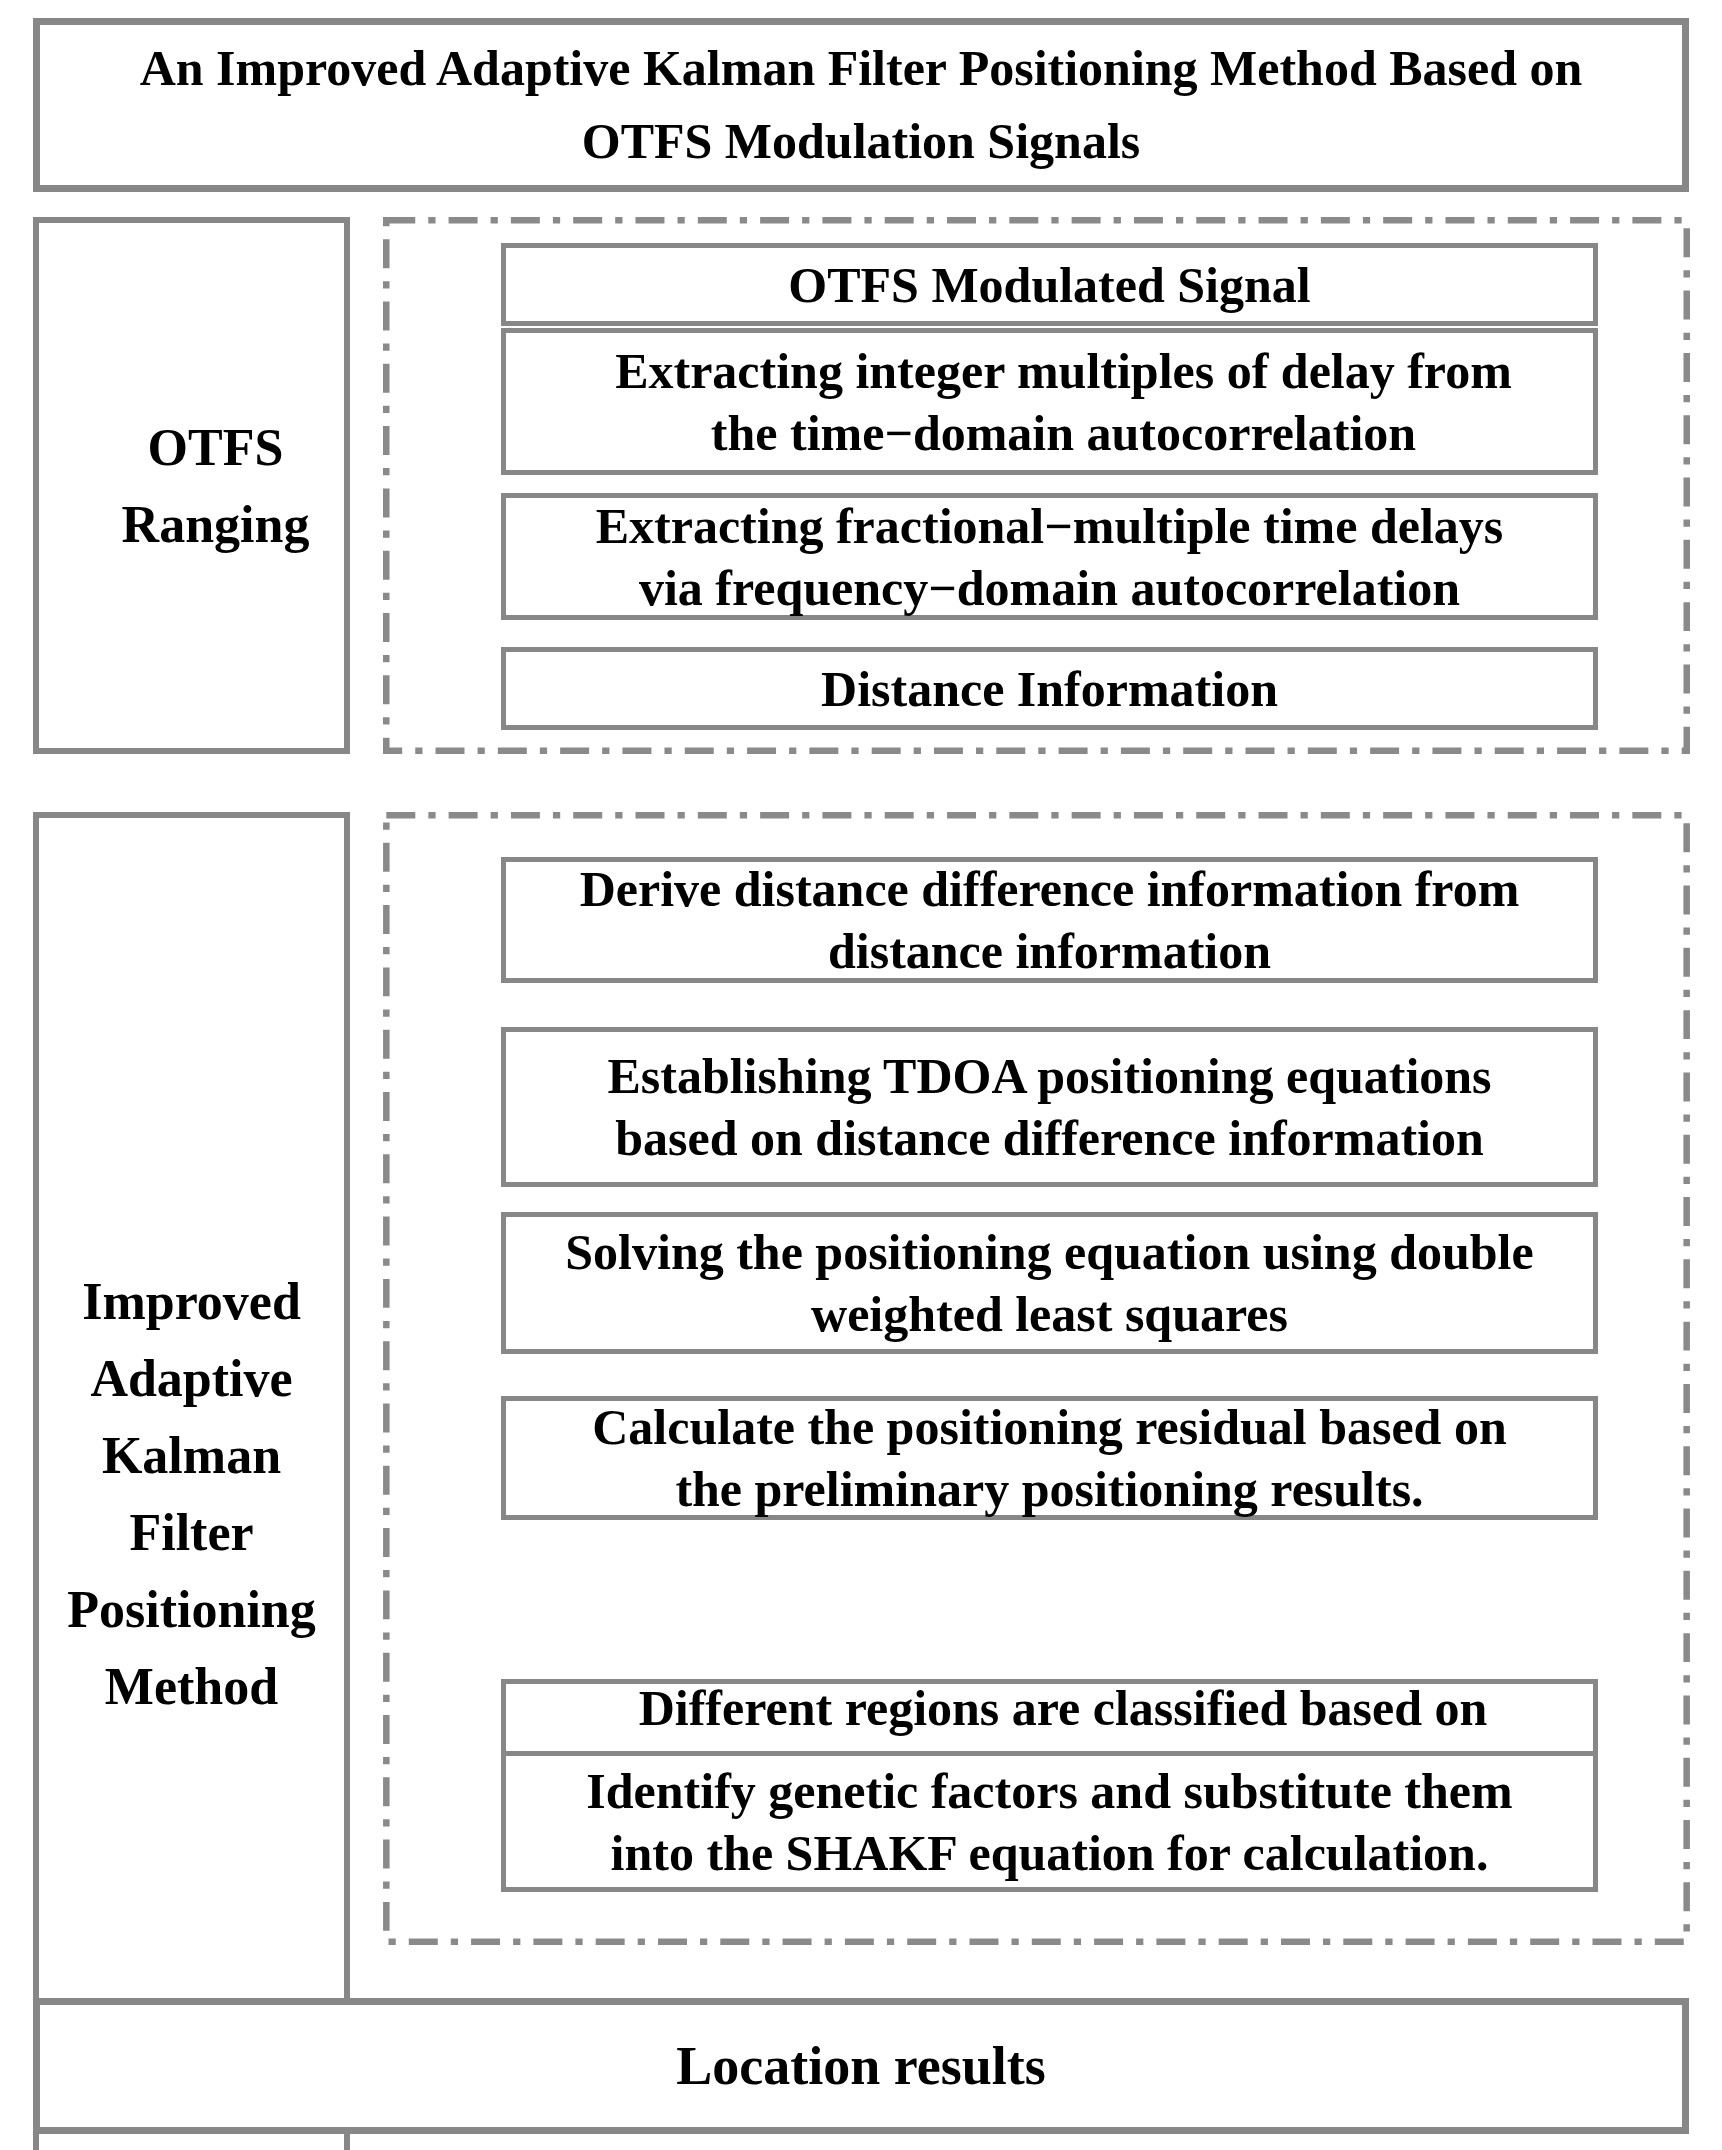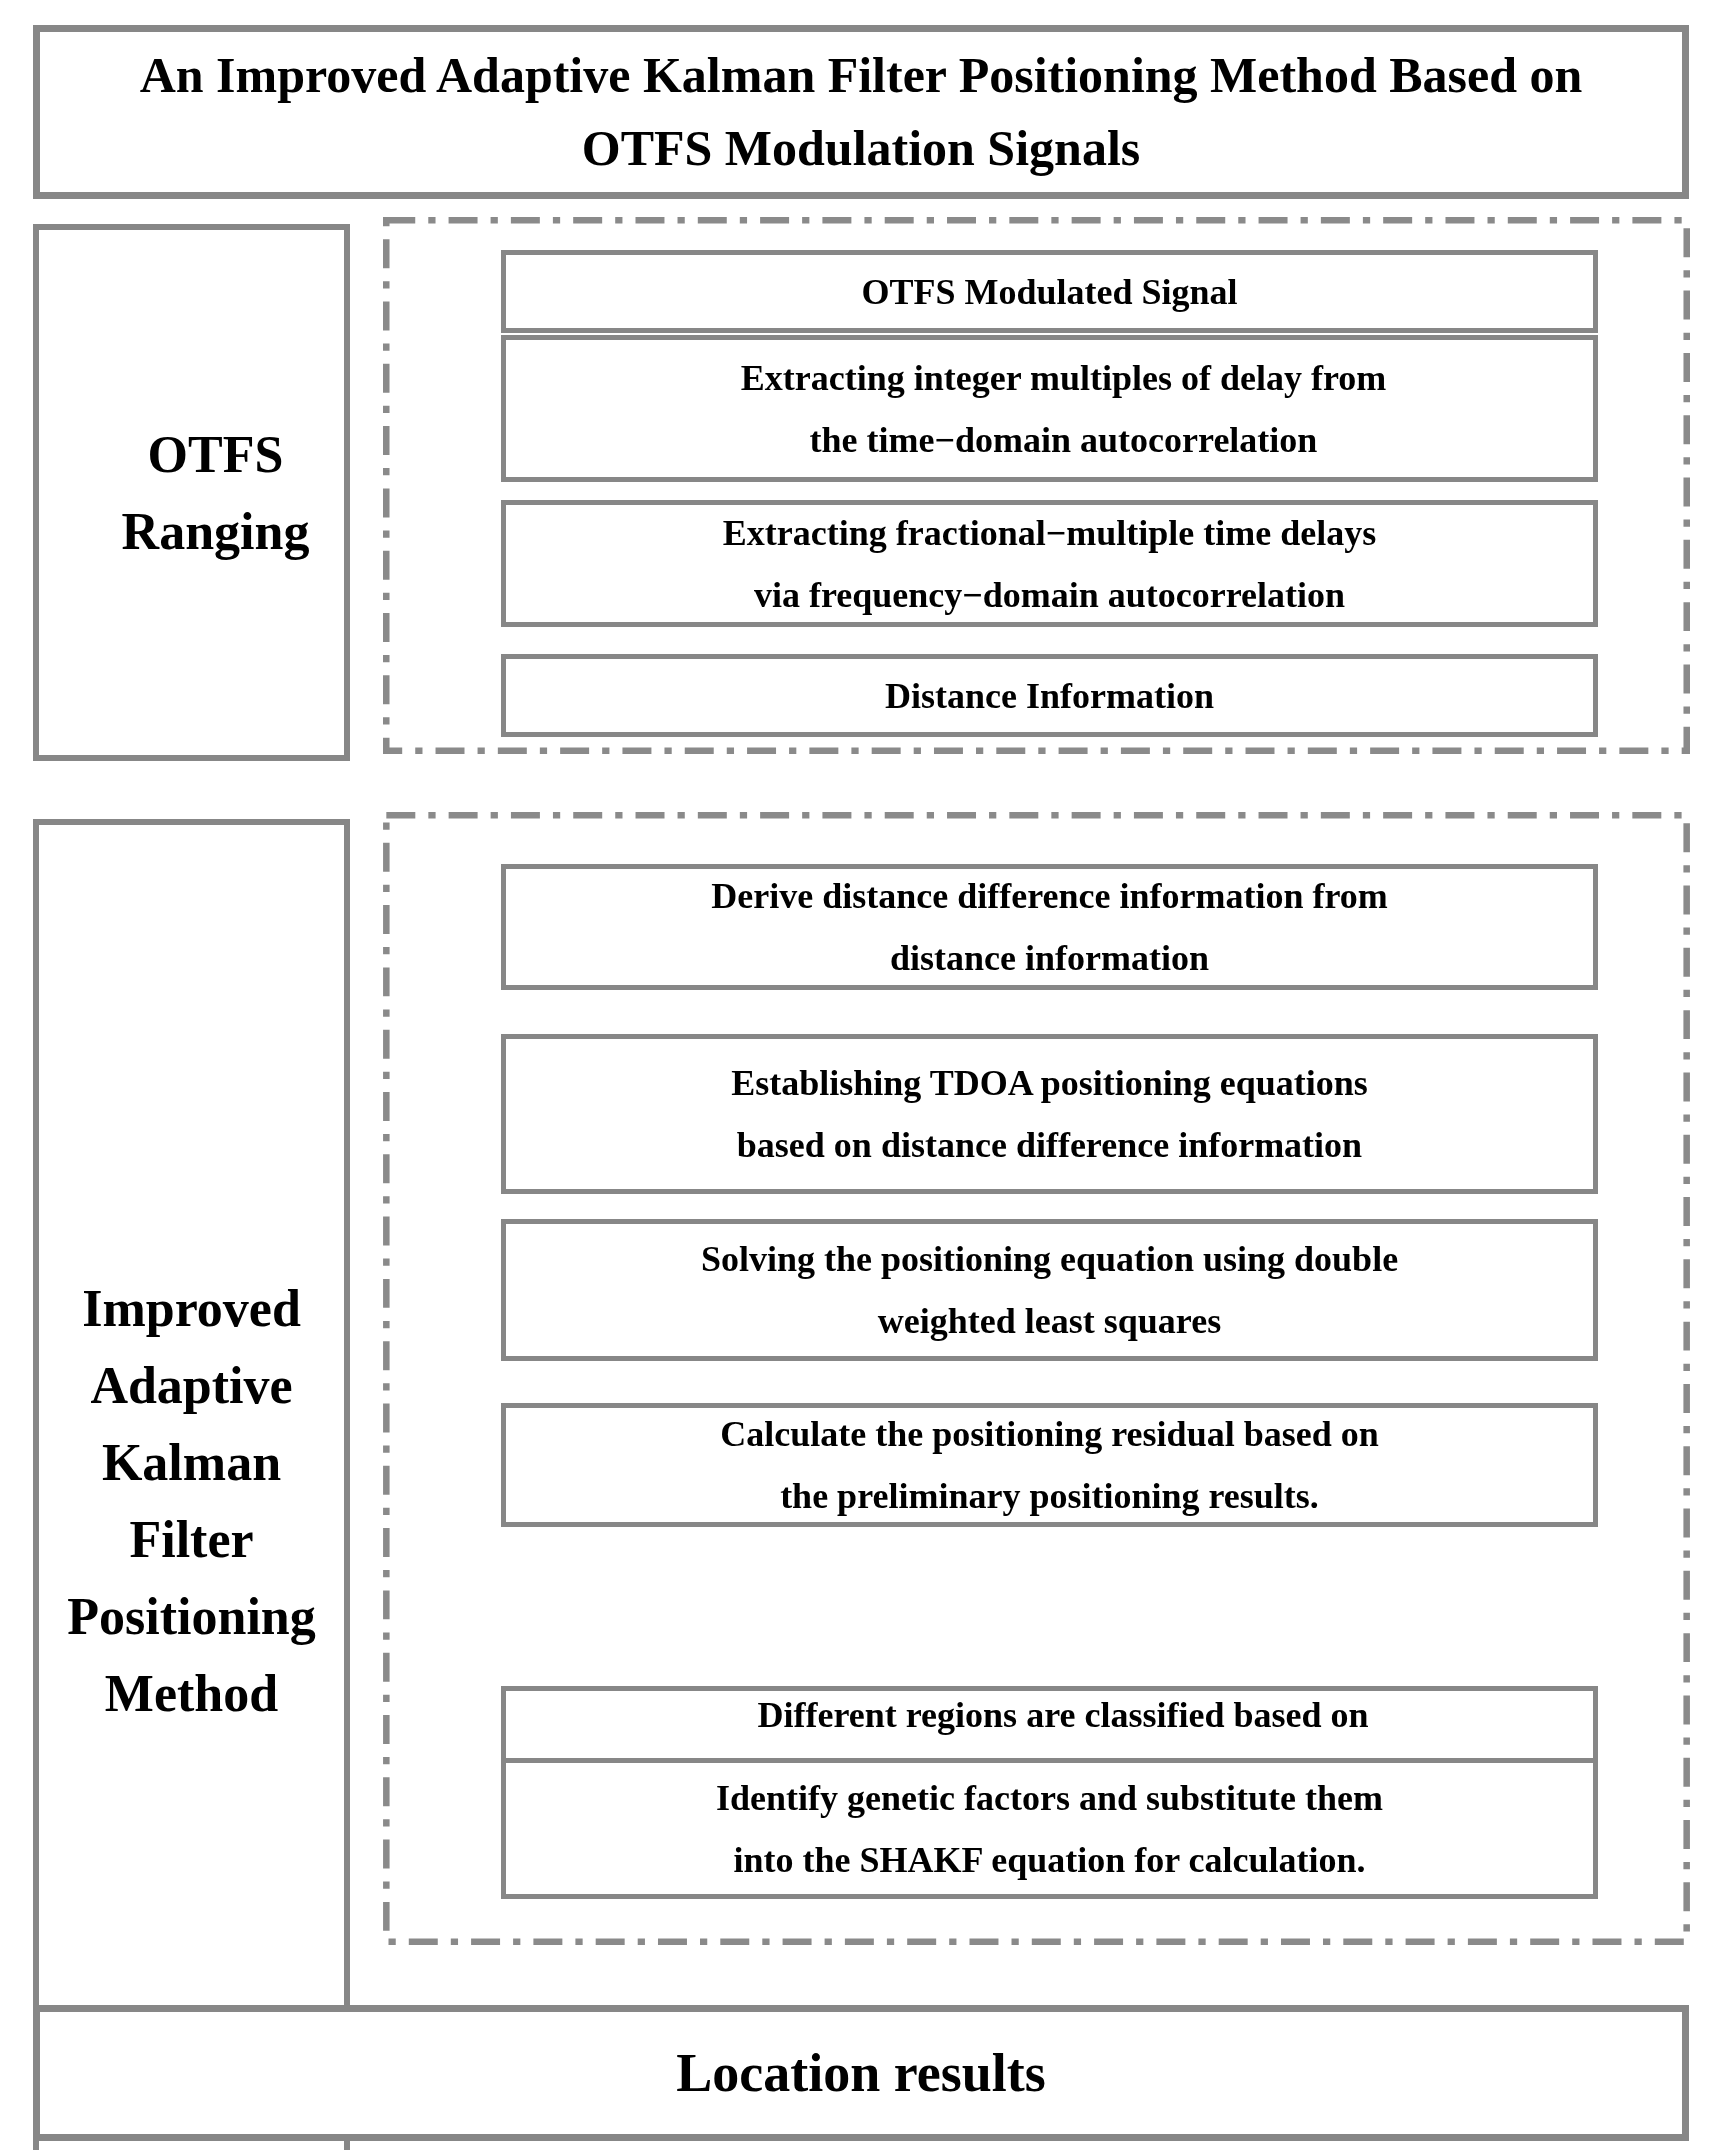--- a/index.html
+++ b/index.html
@@ -15,35 +15,34 @@
   .box {
     position: absolute;
     box-sizing: border-box;
     background: #ffffff;
     border: 6.5px solid #878787;
     display: flex;
     align-items: center;
     justify-content: center;
     text-align: center;
     white-space: pre-line;
-    margin-top: 7px;
   }
   .title-box {
     left: 33px; top: 18px; width: 1656px; height: 174px;
     border-width: 7.2px;
     font-size: 50px; line-height: 73px;
   }
   .side-box-1 { left: 33px; top: 217px;  width: 317px; height: 537px; padding-left: 48px;  }
   .side-box-2 { left: 33px; top: 812px; width: 317px; height: 1364px; }
   .side-label { font-size: 52px; line-height: 77px; white-space: pre-line; text-align: center; }
   .dashbox { position: absolute; }
   .dashbox svg { display: block; }
   .step {
     left: 501px; width: 1097px;
-    font-size: 36px; line-height: 62px;
+    font-size: 50px; line-height: 62px;
     border-width: 5.8px;
   }
   .s1-a { top: 243px;  height: 83px; }
   .s1-b { top: 328px;  height: 147px; padding-left: 28px; }
   .s1-c { top: 493px;  height: 127px; }
   .s1-d { top: 647px;  height: 83px; }
   .s2-a { top: 857px; height: 126px; }
   .s2-b { top: 1027px; height: 160px; }
   .s2-c { top: 1212px; height: 142px; }
   .s2-d { top: 1396px; height: 124px; }

